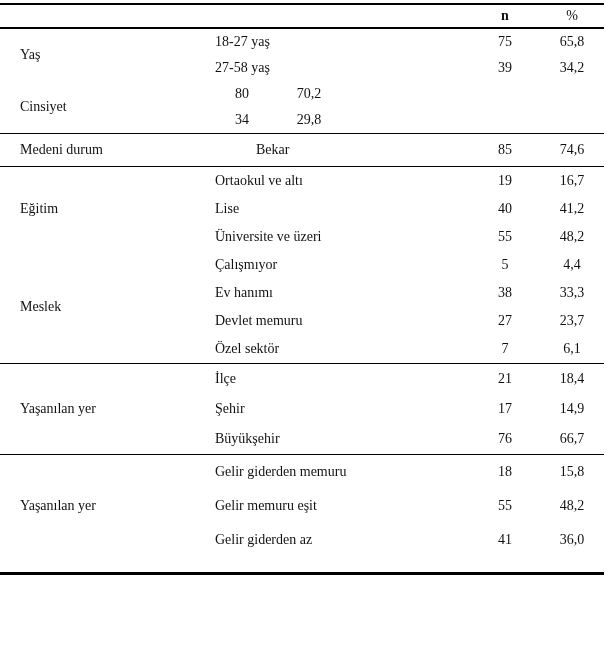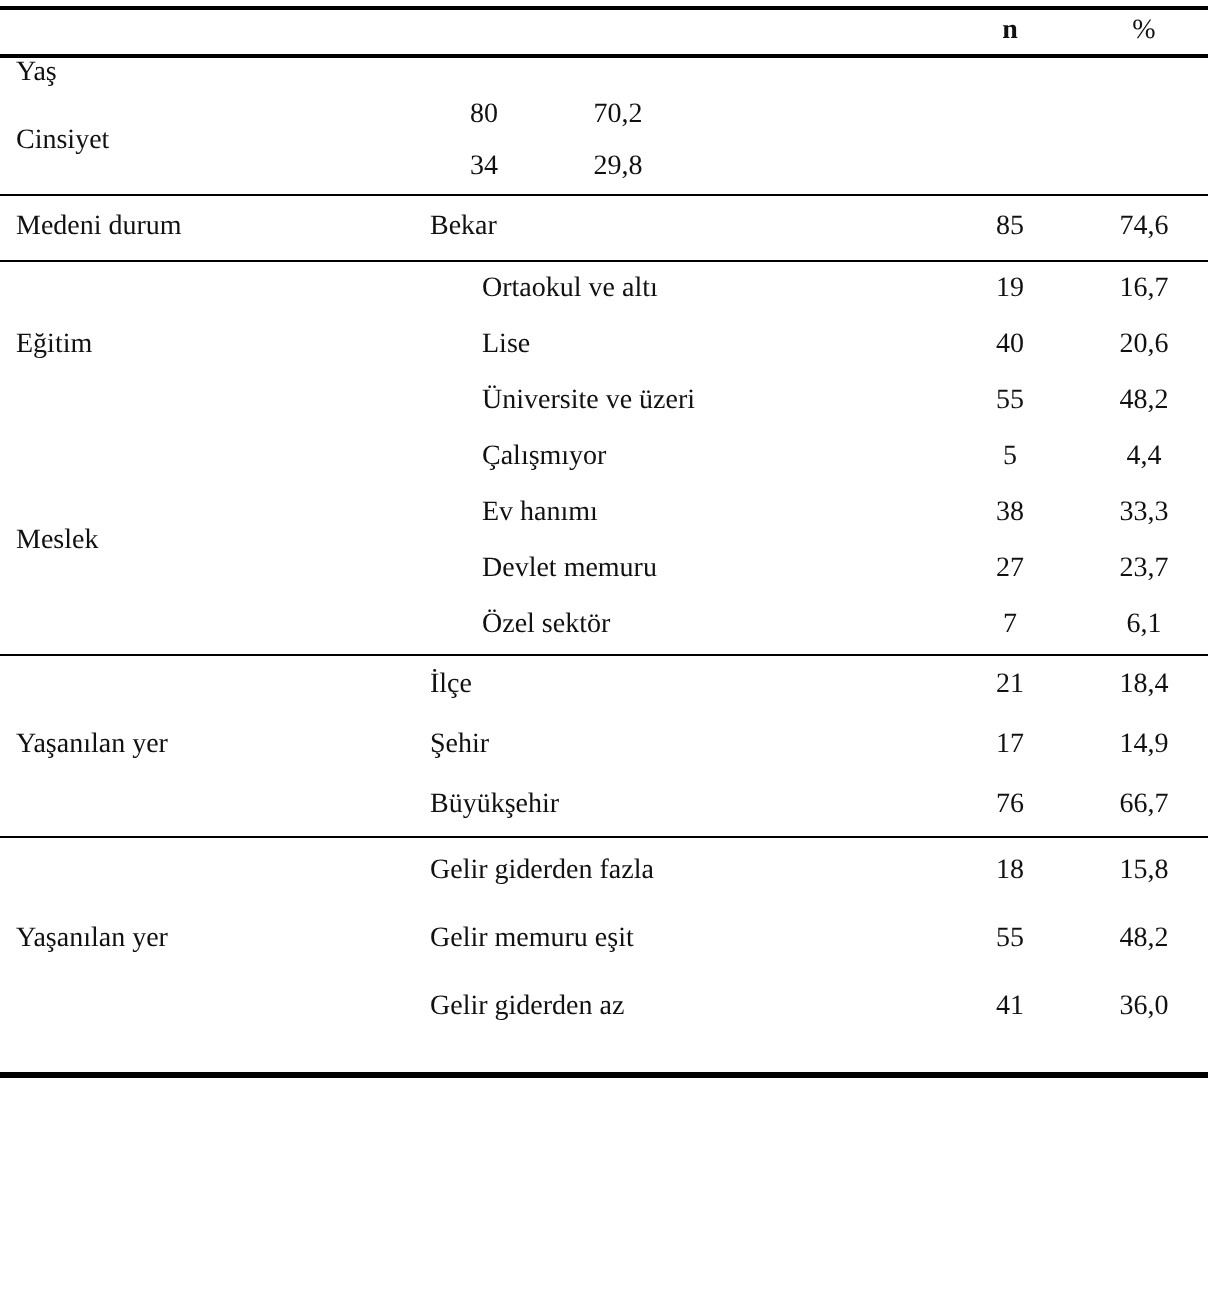--- a/index.html
+++ b/index.html
@@ -25,29 +25,29 @@
   }
   .hcat { width: 207px; }
   .hlabel { flex: 1; padding-left: 8px; }
   .hn { width: 70px; text-align: center; font-weight: bold; }
   .hpct { width: 64px; text-align: center; }
   .block { border-bottom: 1.5px solid #000; }
   .block.last { border-bottom: 3px solid #000; padding-bottom: 15px; }
   .group { display: flex; }
   .cat {
     width: 207px;
-    padding-left: 8px;
+    padding-left: 20px;
     display: flex;
     align-items: center;
   }
   .rows { flex: 1; display: flex; flex-direction: column; }
   .row { display: flex; align-items: center; }
   .b1 .row { height: 26px; }
-  .b2 .row { height: 32px; }
-  .b3 .row { height: 28px; margin-left: 26px; }
+  .b2 .row { height: 32px; margin-left: 41px; }
+  .b3 .row { height: 28px; }
   .b4 .row { height: 30px; }
   .b5 .row { height: 34px; }
   .label { flex: 1; padding-left: 8px; }
   .nval { width: 70px; text-align: center; }
   .pval { width: 64px; text-align: center; }
 </style>
 </head>
 <body>
 
 <div class="page">
@@ -56,20 +56,32 @@
     <div class="header-row">
       <div class="hcat"></div>
       <div class="hlabel"></div>
       <div class="hn">n</div>
       <div class="hpct">%</div>
     </div>
 
     <div class="block b1">
       <div class="group">
         <div class="cat">Yaş</div>
+        <div class="rows">
+          <div class="row">
+            <div class="label">18-27 yaş</div>
+            <div class="nval">75</div>
+            <div class="pval">65,8</div>
+          </div>
+          <div class="row">
+            <div class="label">27-58 yaş</div>
+            <div class="nval">39</div>
+            <div class="pval">34,2</div>
+          </div>
+        </div>
       </div>
       <div class="group">
         <div class="cat">Cinsiyet</div>
         <div class="rows">
           <div class="row">
             <div class="nval">80</div>
             <div class="pval">70,2</div>
           </div>
           <div class="row">
             <div class="nval">34</div>
@@ -97,21 +109,21 @@
         <div class="cat">Eğitim</div>
         <div class="rows">
           <div class="row">
             <div class="label">Ortaokul ve altı</div>
             <div class="nval">19</div>
             <div class="pval">16,7</div>
           </div>
           <div class="row">
             <div class="label">Lise</div>
             <div class="nval">40</div>
-            <div class="pval">20,6</div>
+            <div class="pval">41,2</div>
           </div>
           <div class="row">
             <div class="label">Üniversite ve üzeri</div>
             <div class="nval">55</div>
             <div class="pval">48,2</div>
           </div>
         </div>
       </div>
       <div class="group">
         <div class="cat">Meslek</div>
@@ -161,21 +173,21 @@
           </div>
         </div>
       </div>
     </div>
 
     <div class="block b5 last">
       <div class="group">
         <div class="cat">Yaşanılan yer</div>
         <div class="rows">
           <div class="row">
-            <div class="label">Gelir giderden fazla</div>
+            <div class="label">Gelir giderden memuru</div>
             <div class="nval">18</div>
             <div class="pval">15,8</div>
           </div>
           <div class="row">
             <div class="label">Gelir memuru eşit</div>
             <div class="nval">55</div>
             <div class="pval">48,2</div>
           </div>
           <div class="row">
             <div class="label">Gelir giderden az</div>

